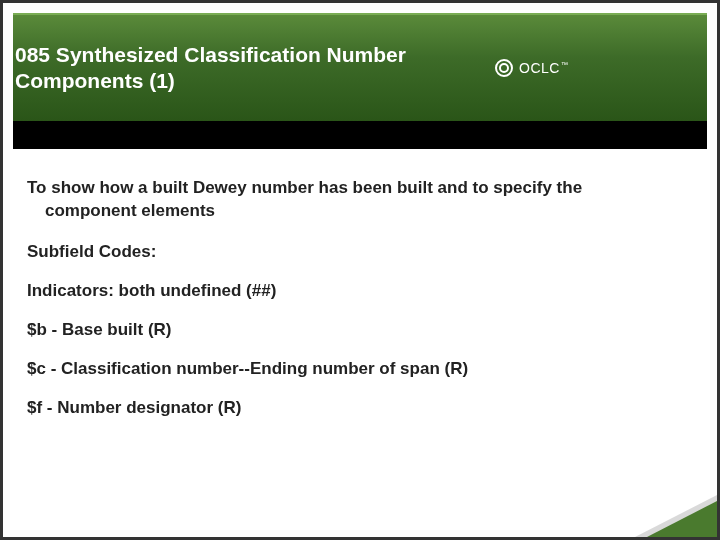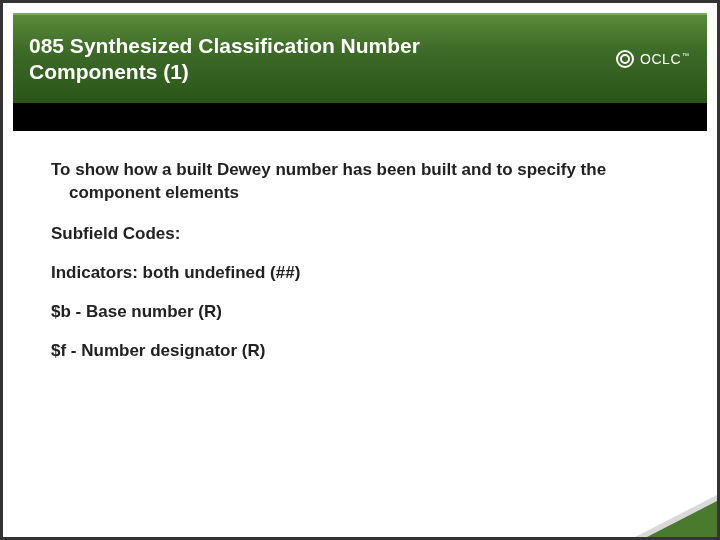--- a/index.html
+++ b/index.html
@@ -4,46 +4,46 @@
 <style>
   * { margin: 0; padding: 0; box-sizing: border-box; }
   html, body { width: 720px; height: 540px; font-family: Verdana, Geneva, sans-serif; background: #000; }
   .slide {
     width: 720px; height: 540px; background: #fff; position: relative;
     border: 3px solid #333; overflow: hidden;
   }
   .header {
     position: relative;
     margin: 10px 10px 0 10px;
-    height: 90px;
+    height: 108px;
     background: linear-gradient(to bottom, #5a8a3a 0%, #3d6b28 40%, #2a5518 100%);
     border-top: 2px solid #7aad54;
-    display: flex; align-items: center; justify-content: space-between;
-    padding: 0 18px 0 16px;
+    display: flex; align-items: center; 
+    padding: 0 18px 0 2px;
   }
   .title {
     color: #fff; font-weight: bold; font-size: 21px; line-height: 1.25;
     max-width: 480px;
   }
   .logo {
     display: flex; align-items: center; gap: 6px; color: #fff;
   }
   .logo-circle {
     width: 18px; height: 18px; border: 2px solid #fff; border-radius: 50%;
     display: flex; align-items: center; justify-content: center; position: relative;
   }
   .logo-circle::before {
     content: ""; width: 6px; height: 6px; border: 2px solid #fff;
     border-radius: 50%; position: absolute;
   }
   .logo-text { font-size: 14px; font-weight: normal; letter-spacing: 0.5px; }
   .logo-tm { font-size: 7px; vertical-align: super; margin-left: 1px; }
   .divider { height: 28px; background: #000; margin: 0 10px; }
   .content {
-    padding: 28px 42px 0 48px;
+    padding: 28px 42px 0 24px;
   }
   .para {
     font-size: 17px; font-weight: bold; color: #222; line-height: 1.35;
     margin-bottom: 18px;
     text-indent: -18px; padding-left: 18px;
   }
   .para.tight { margin-bottom: 16px; }
   .corner {
     position: absolute; bottom: 0; right: 0;
     width: 0; height: 0;
@@ -70,18 +70,19 @@
       <span>
         <span class="logo-text">OCLC</span><span class="logo-tm">™</span>
       </span>
     </div>
   </div>
   <div class="divider"></div>
   <div class="content">
     <p class="para">To show how a built Dewey number has been built and to specify the component elements</p>
     <p class="para tight">Subfield Codes:</p>
     <p class="para tight">Indicators: both undefined (##)</p>
-    <p class="para tight">$b - Base number (R)</p>
+    <p class="para tight">$b - Base built (R)</p>
+    <p class="para tight">$c - Classification number--Ending number of span (R)</p>
     <p class="para tight">$f - Number designator (R)</p>
   </div>
   <div class="corner-shadow"></div>
   <div class="corner"></div>
 </div>
 
 </body></html>

